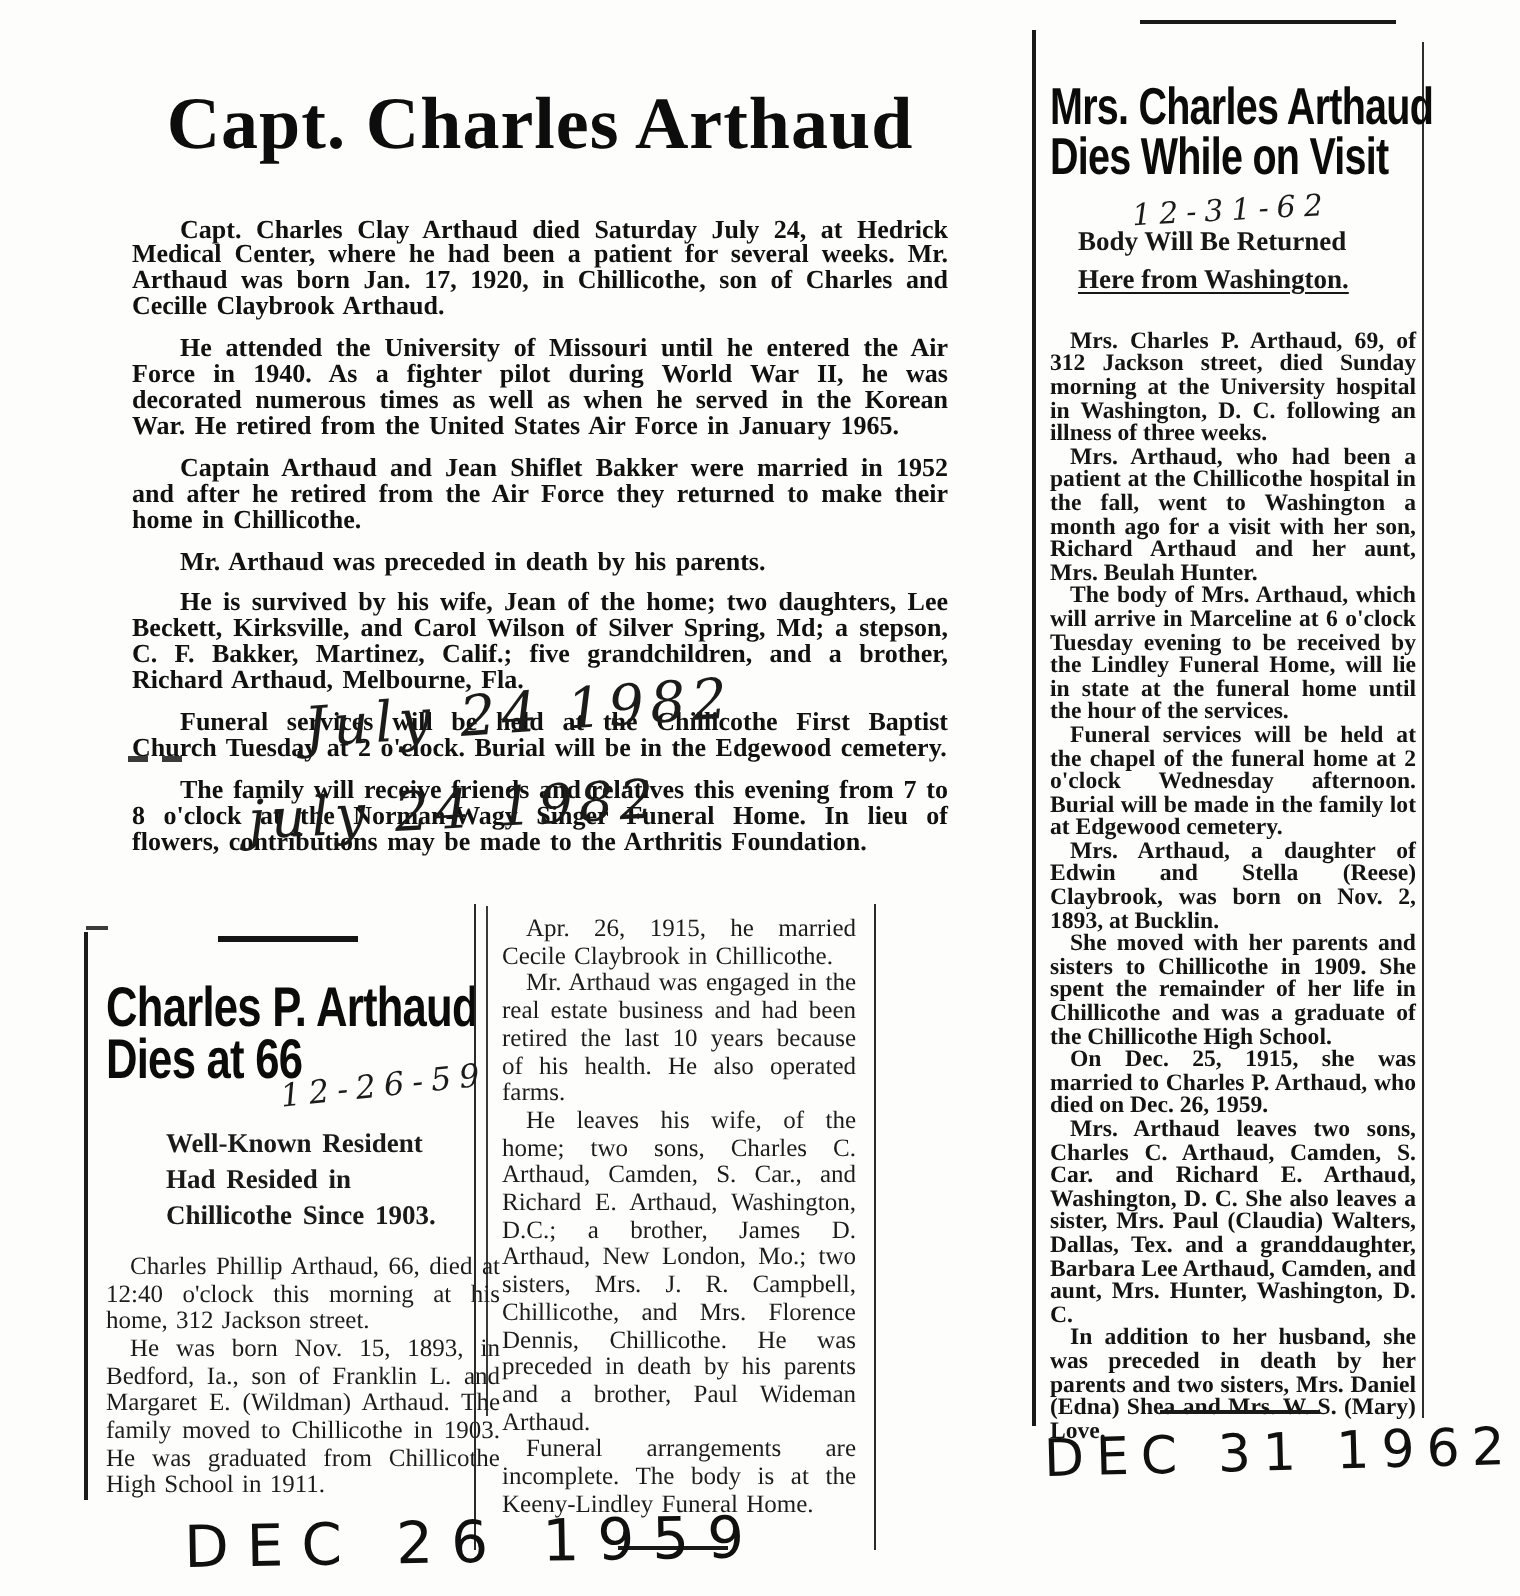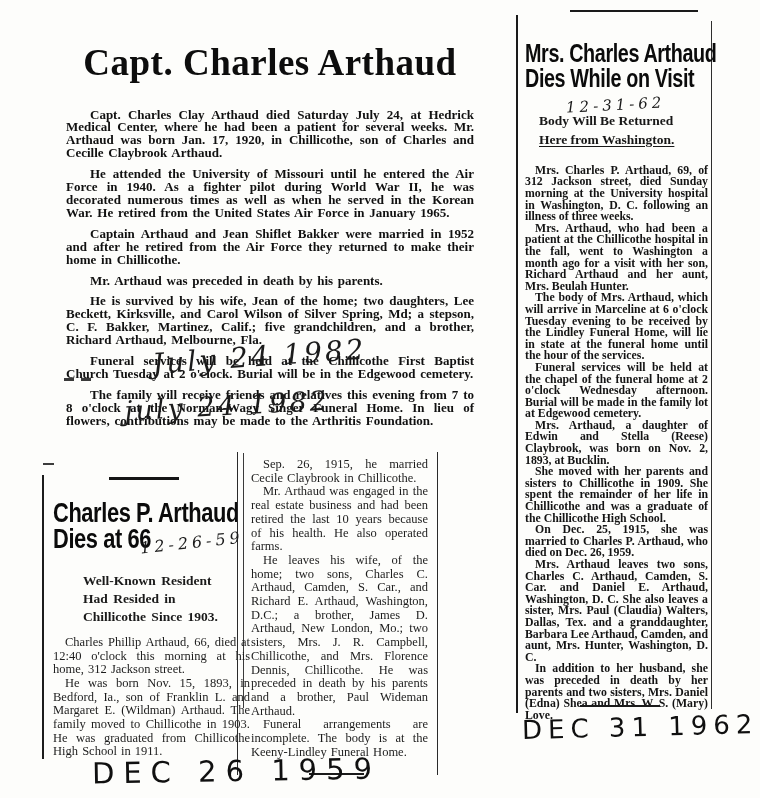--- a/index.html
+++ b/index.html
@@ -17,21 +17,21 @@
   }
   .capt-body{margin-top:11px;}
   .capt-body p{
     margin:8px;font-size:13px;font-weight:bold;line-height:12.9px;
     text-align:justify;text-indent:24px;word-spacing:1.5px;color:#111;
   }
   .capt-dashes{position:absolute;left:6px;top:362px;width:30px;height:3px;
     background:repeating-linear-gradient(90deg,#3a3a3a 0 10px,transparent 10px 17px);}
   
   .clip-cp{position:absolute;left:38px;top:450px;width:402px;height:318px;}
-  .cp-left{position:absolute;left:4px;top:25px;width:208px;
+  .cp-left{position:absolute;left:4px;top:16px;width:208px;
     border-left:2px solid #1c1c1c;padding-left:9px;box-sizing:border-box;}
   .cp-dash{position:absolute;left:5px;top:13px;width:11px;height:2px;background:#3c3c3c;}
   .cp-toprule{width:70px;height:3px;background:#151515;margin:2px 0 5px 56px;}
   .cp-headline div{
     font-family:"Liberation Sans",sans-serif;font-weight:bold;font-size:28px;
     line-height:26px;letter-spacing:-.5px;white-space:nowrap;color:#0b0b0b;
     transform:scaleX(.78);transform-origin:left top;
   }
   .cp-subhead{margin:16px 0 0 30px;width:158px;font-weight:bold;font-size:13.5px;
     line-height:18px;word-spacing:2px;color:#1a1a1a;}
@@ -109,21 +109,21 @@
     </h2>
     <h3 class="cp-subhead">Well-Known Resident Had Resided in Chillicothe Since 1903.</h3>
     <div class="cp-paras">
         <p class="cp-para">Charles Phillip Arthaud, 66, died at 12:40 o'clock this morning at his home, 312 Jackson street.</p>
         <p class="cp-para">He was born Nov. 15, 1893, in Bedford, Ia., son of Franklin L. and Margaret E. (Wildman) Arthaud. The family moved to Chillicothe in 1903. He was graduated from Chillicothe High School in 1911.</p>
       </div>
   </section>
 
   <section class="cp-right">
     <div>
-        <p class="cp-para">Sep. 26, 1915, he married Cecile Claybrook in Chillicothe.</p>
+        <p class="cp-para">Apr. 26, 1915, he married Cecile Claybrook in Chillicothe.</p>
         <p class="cp-para">Mr. Arthaud was engaged in the real estate business and had been retired the last 10 years because of his health. He also operated farms.</p>
         <p class="cp-para">He leaves his wife, of the home; two sons, Charles C. Arthaud, Camden, S. Car., and Richard E. Arthaud, Washington, D.C.; a brother, James D. Arthaud, New London, Mo.; two sisters, Mrs. J. R. Campbell, Chillicothe, and Mrs. Florence Dennis, Chillicothe. He was preceded in death by his parents and a brother, Paul Wideman Arthaud.</p>
         <p class="cp-para">Funeral arrangements are incomplete. The body is at the Keeny-Lindley Funeral Home.</p>
       </div>
     <div class="cp-bottomrule"></div>
   </section>
 </article>
 
 <div class="ink ink-cp-date">12-26-59</div>
 
@@ -142,21 +142,21 @@
       <div class="u">Here from Washington.</div>
     </h3>
     <div class="mrs-paras">
         <p class="mrs-para">Mrs. Charles P. Arthaud, 69, of 312 Jackson street, died Sunday morning at the University hospital in Washington, D. C. following an illness of three weeks.</p>
         <p class="mrs-para">Mrs. Arthaud, who had been a patient at the Chillicothe hospital in the fall, went to Washington a month ago for a visit with her son, Richard Arthaud and her aunt, Mrs. Beulah Hunter.</p>
         <p class="mrs-para">The body of Mrs. Arthaud, which will arrive in Marceline at 6 o'clock Tuesday evening to be received by the Lindley Funeral Home, will lie in state at the funeral home until the hour of the services.</p>
         <p class="mrs-para">Funeral services will be held at the chapel of the funeral home at 2 o'clock Wednesday afternoon. Burial will be made in the family lot at Edgewood cemetery.</p>
         <p class="mrs-para">Mrs. Arthaud, a daughter of Edwin and Stella (Reese) Claybrook, was born on Nov. 2, 1893, at Bucklin.</p>
         <p class="mrs-para">She moved with her parents and sisters to Chillicothe in 1909. She spent the remainder of her life in Chillicothe and was a graduate of the Chillicothe High School.</p>
         <p class="mrs-para">On Dec. 25, 1915, she was married to Charles P. Arthaud, who died on Dec. 26, 1959.</p>
-        <p class="mrs-para">Mrs. Arthaud leaves two sons, Charles C. Arthaud, Camden, S. Car. and Daniel E. Arthaud, Washington, D. C. She also leaves a sister, Mrs. Paul (Claudia) Walters, Dallas, Tex. and a granddaughter, Barbara Lee Arthaud, Camden, and aunt, Mrs. Hunter, Washington, D. C.</p>
+        <p class="mrs-para">Mrs. Arthaud leaves two sons, Charles C. Arthaud, Camden, S. Car. and Richard E. Arthaud, Washington, D. C. She also leaves a sister, Mrs. Paul (Claudia) Walters, Dallas, Tex. and a granddaughter, Barbara Lee Arthaud, Camden, and aunt, Mrs. Hunter, Washington, D. C.</p>
         <p class="mrs-para">In addition to her husband, she was preceded in death by her parents and two sisters, Mrs. Daniel (Edna) Shea and Mrs. W. S. (Mary) Love.</p>
       </div>
   </div>
 
   <div class="rule mrs-bottomrule"></div>
 </article>
 
 <div class="ink ink-mrs-date">12-31-62</div>
 
 <div class="print-hand print-dec59">DEC 26 1959</div>

